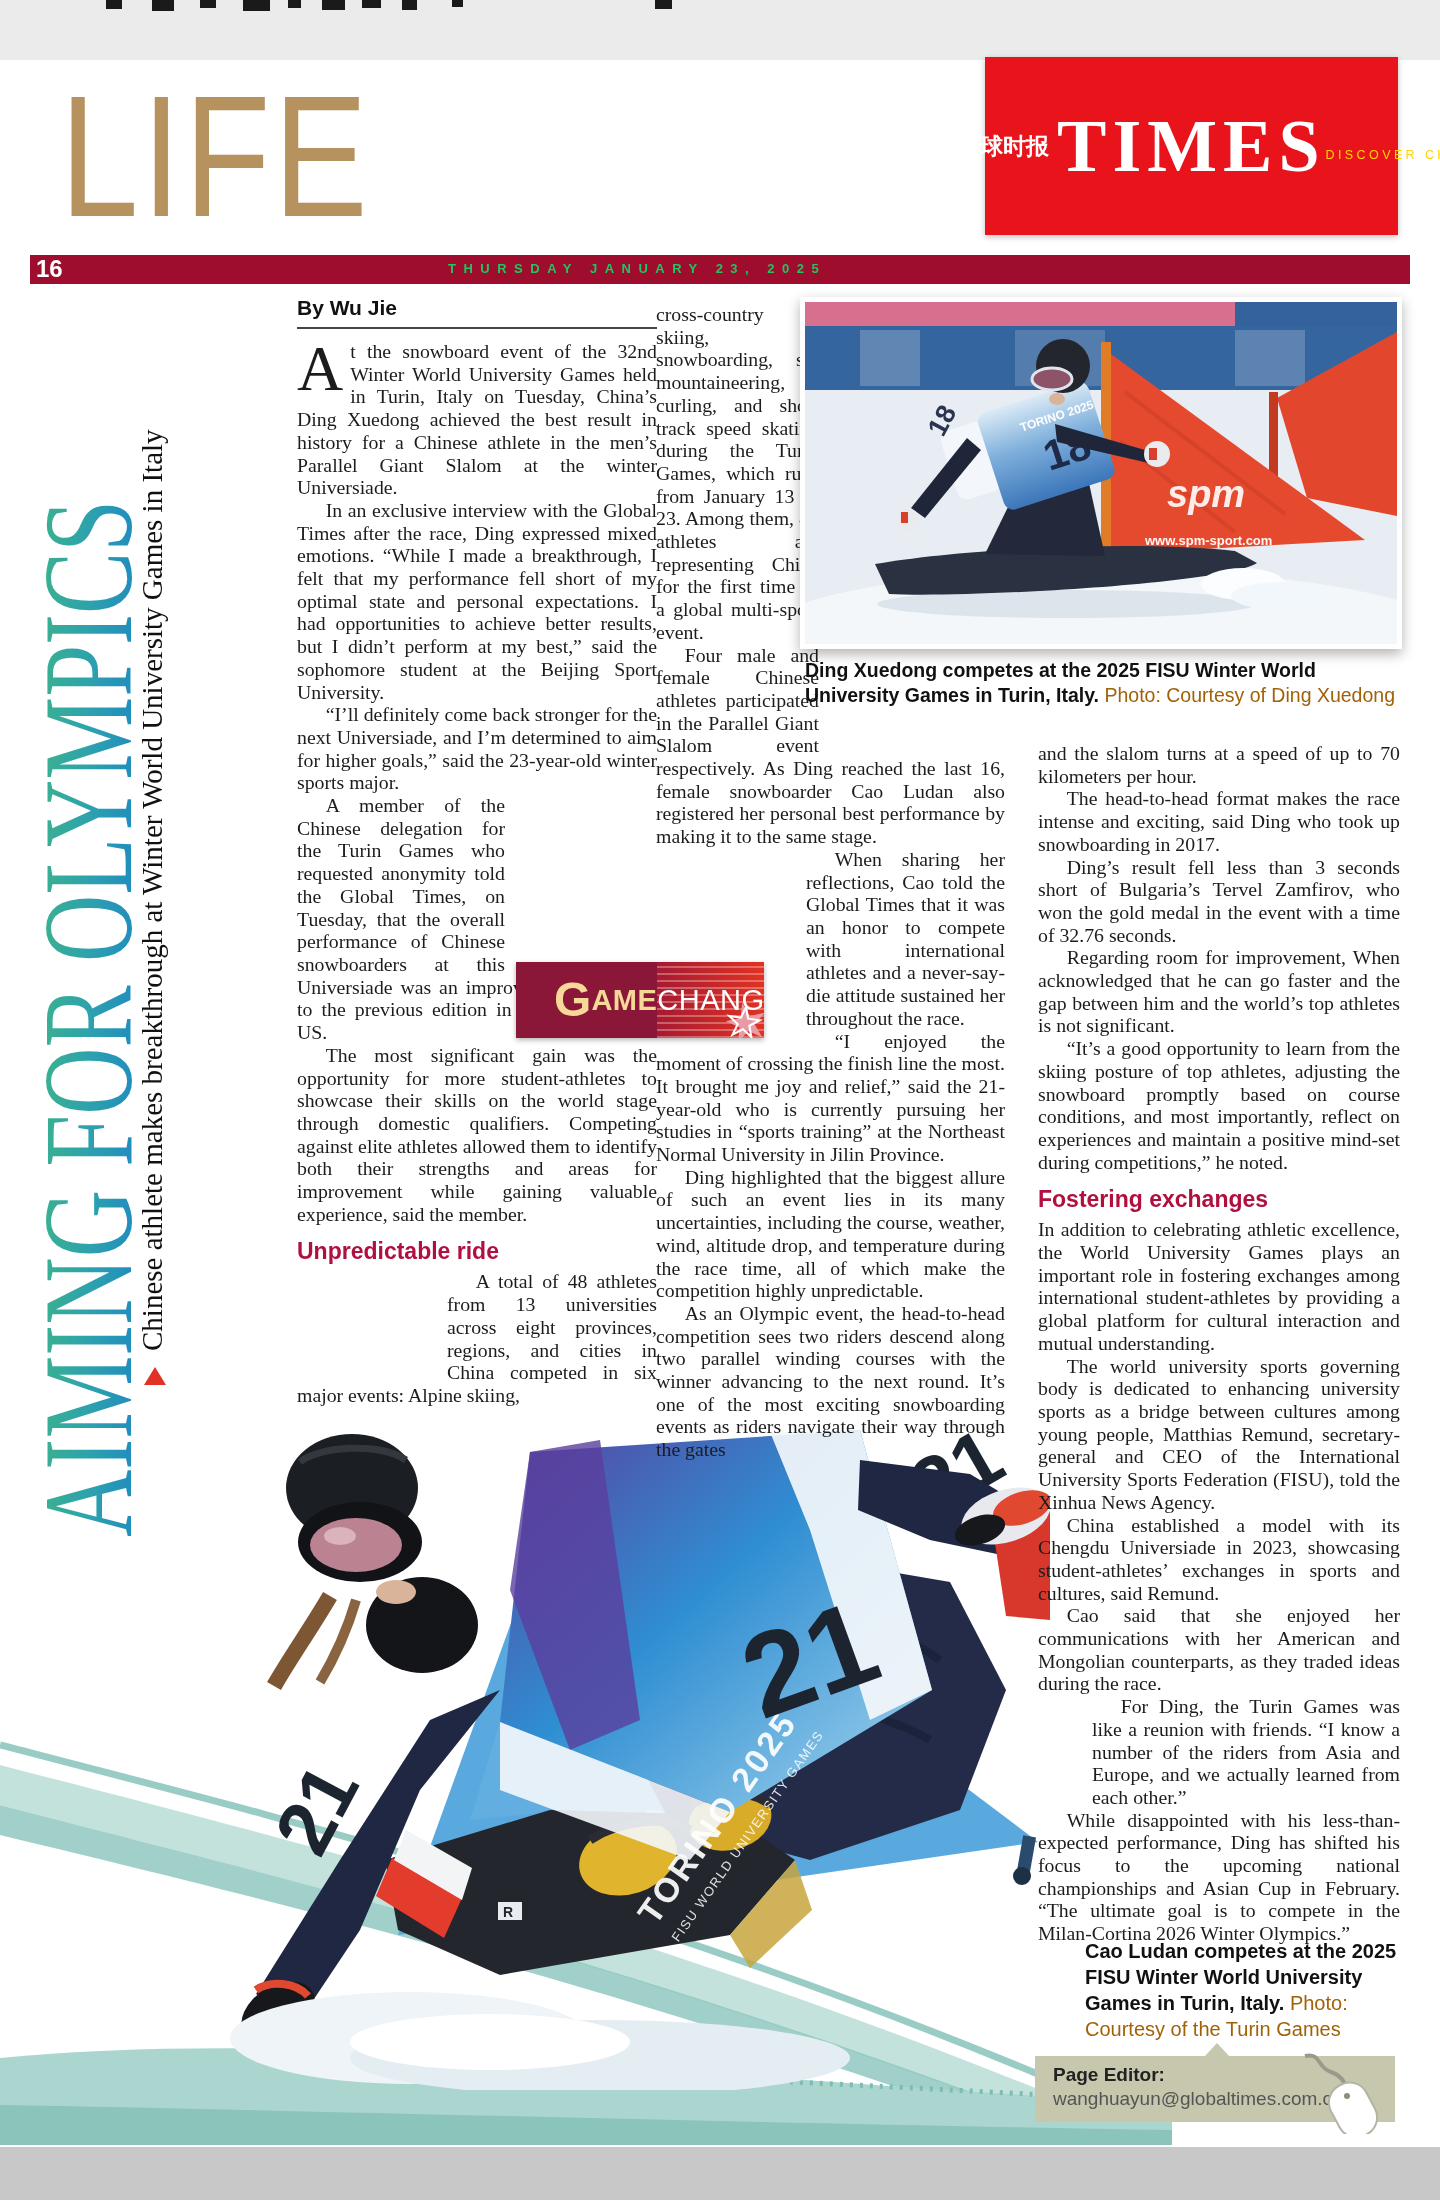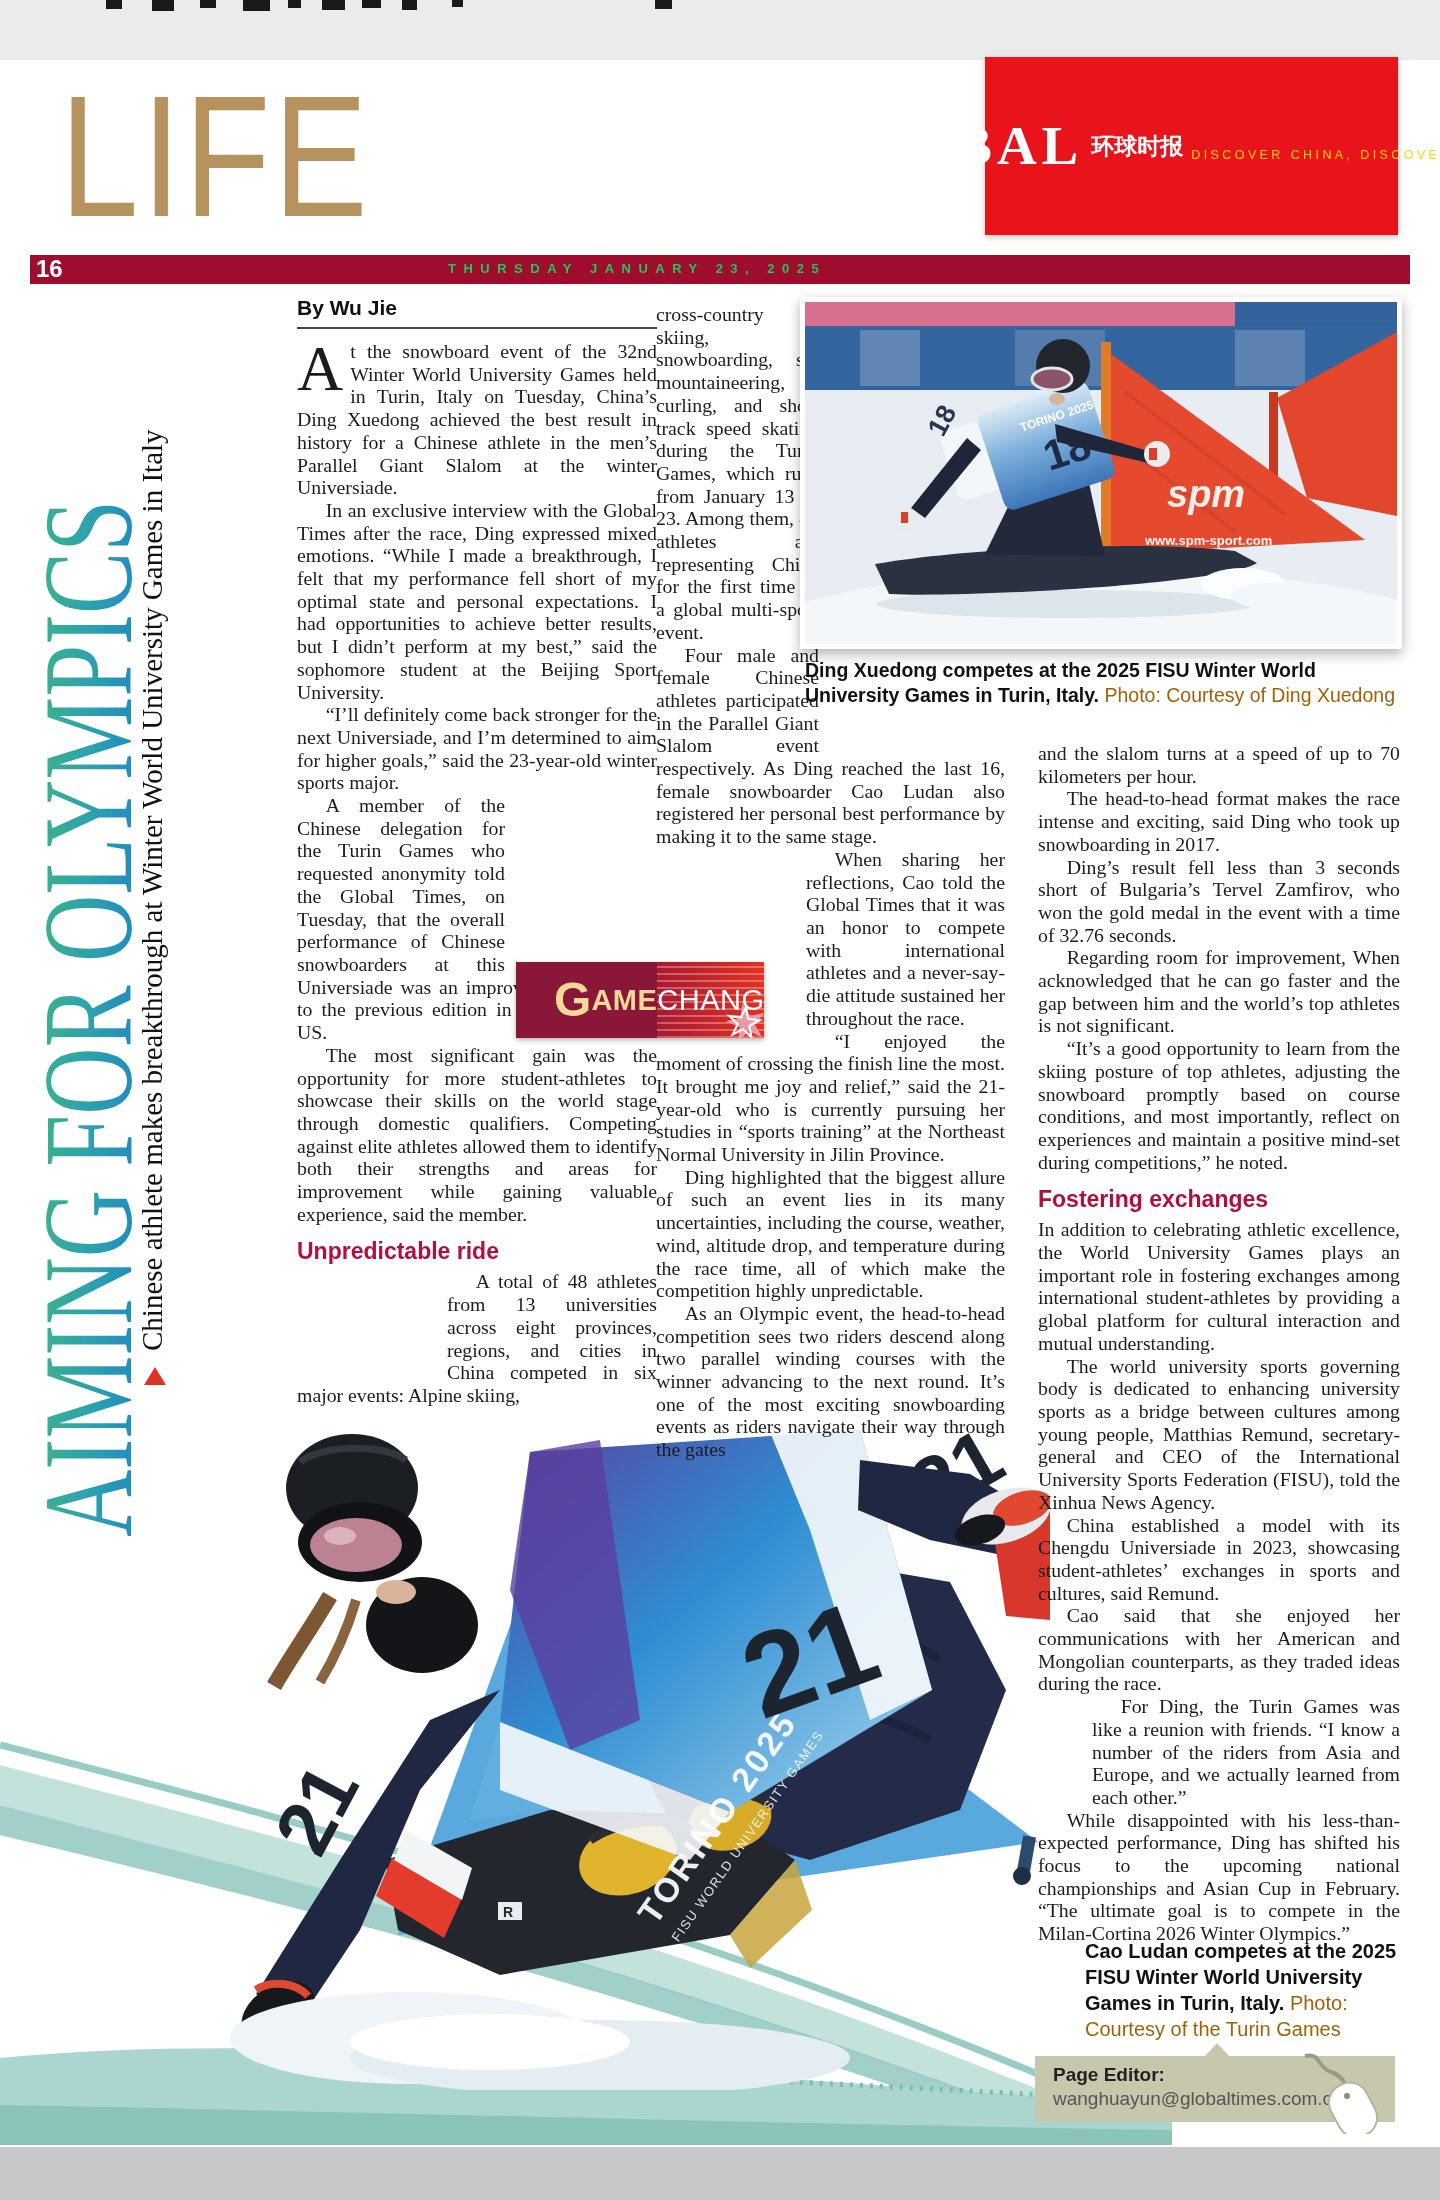--- a/index.html
+++ b/index.html
@@ -83,20 +83,21 @@
 
   <div class="abs life">LIFE</div>
 
   <div class="abs gt">
     <div class="l1">GLOBAL</div>
     <div class="mid">
       <span class="bar"></span>
       <span class="cn">环球时报</span>
       <span class="bar"></span>
     </div>
+    <div class="l2">TIMES</div>
     <div class="tag">DISCOVER CHINA, DISCOVER THE WORLD</div>
   </div>
 
   <div class="abs datebar">
     <span class="pageno">16</span>
     <span class="dateline">THURSDAY JANUARY 23, 2025</span>
   </div>
 
   <div class="abs vh">AIMING FOR OLYMPICS</div>
   <div class="abs vs"><span class="tri"></span><span>Chinese athlete makes breakthrough at Winter World University Games in Italy</span></div>

